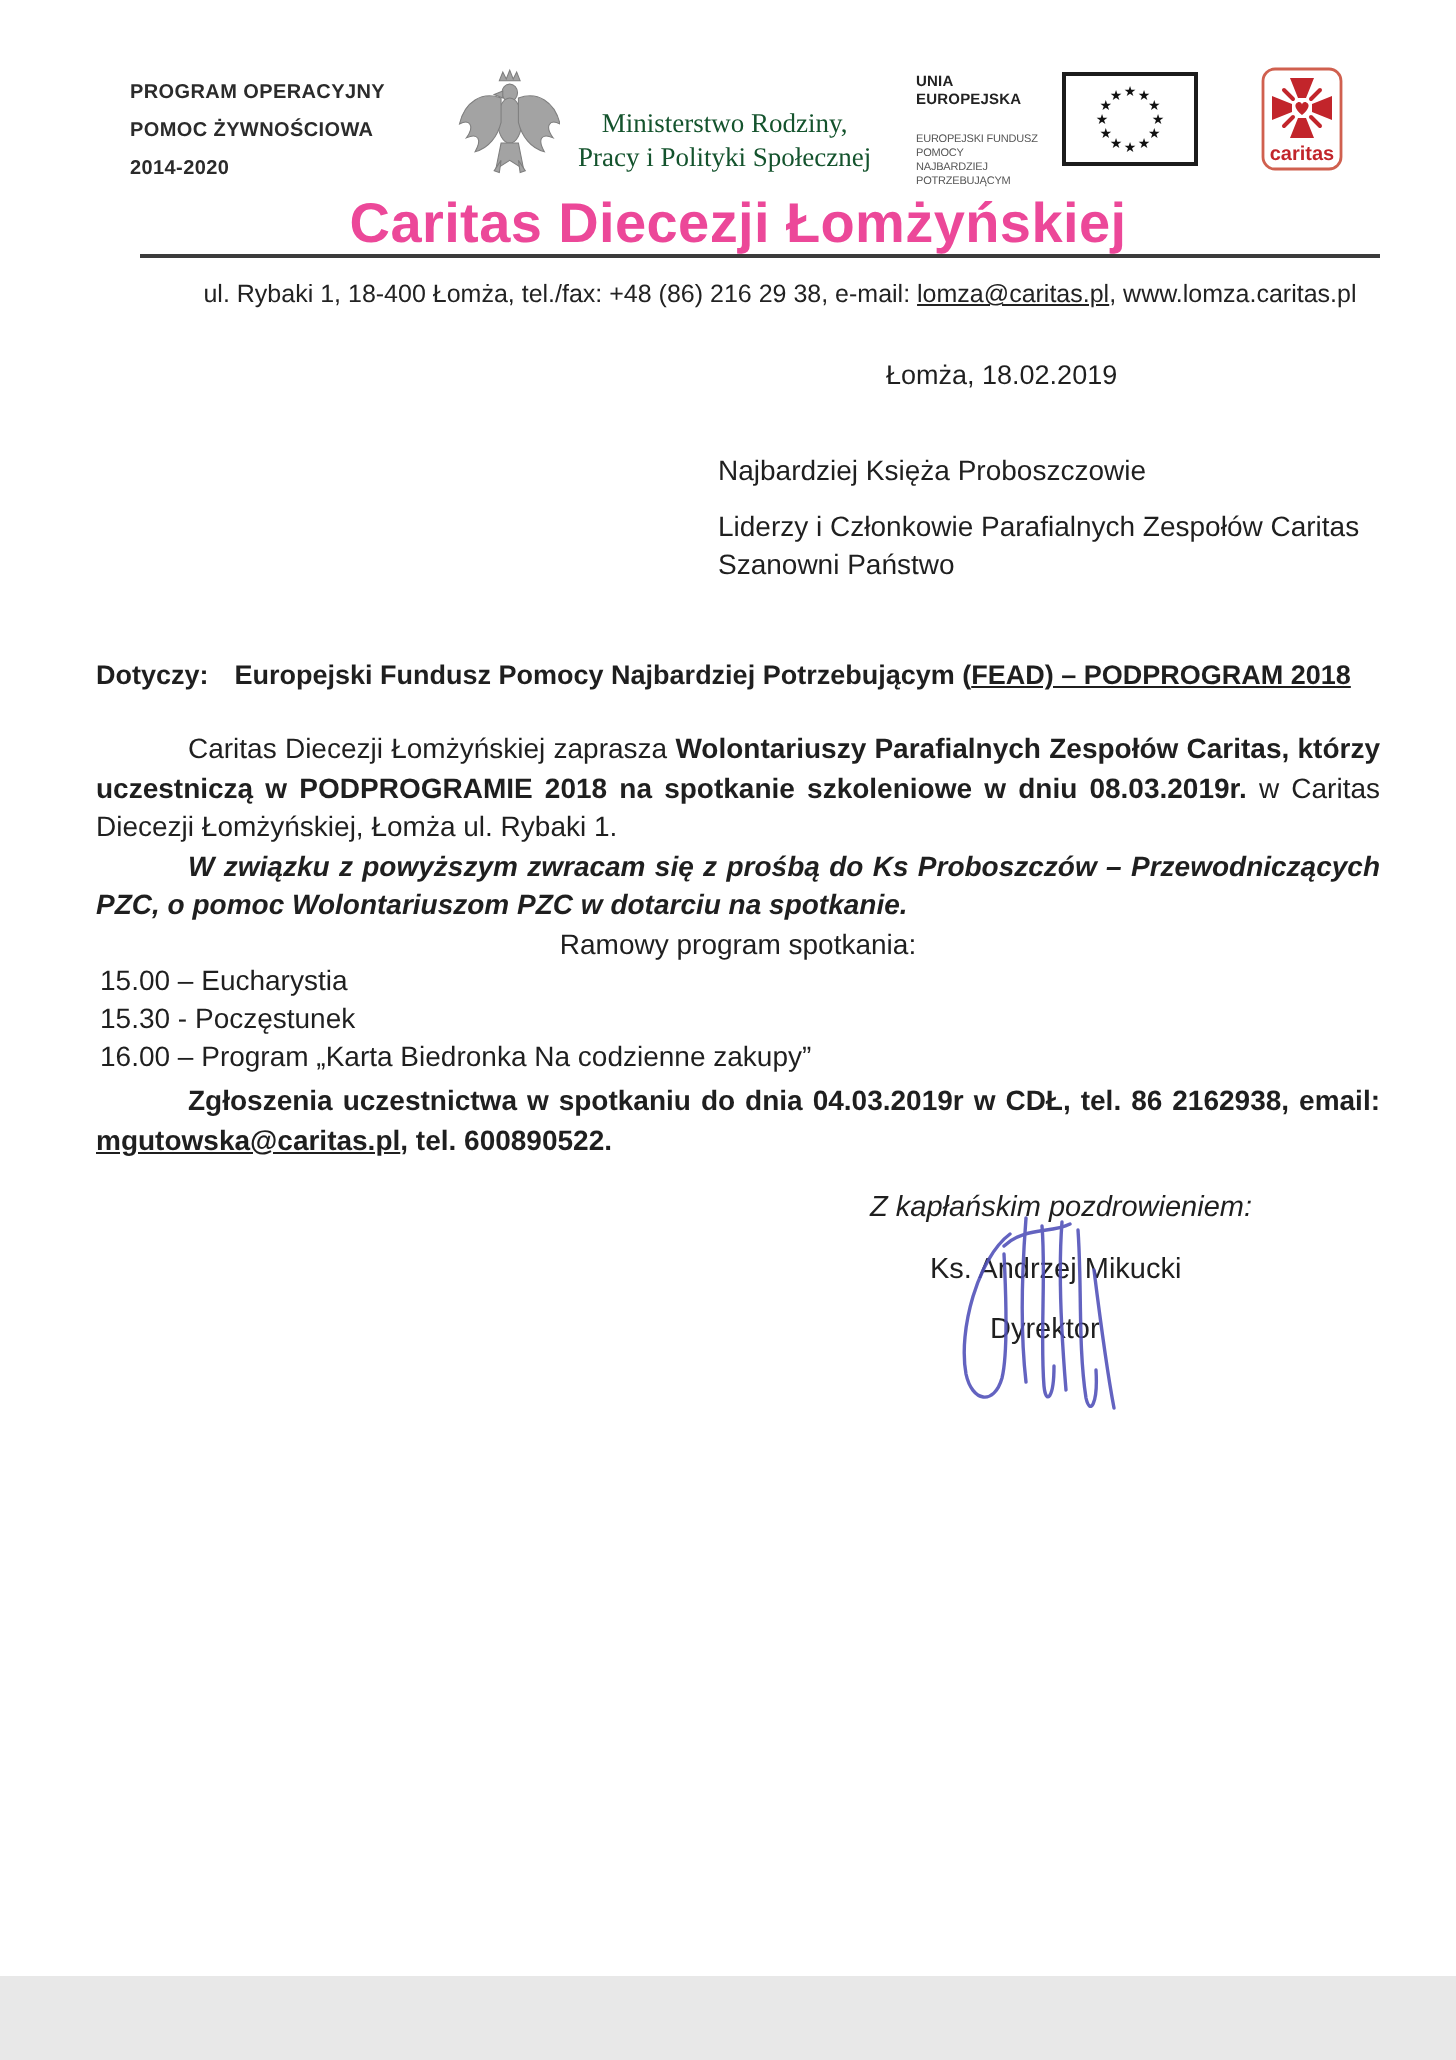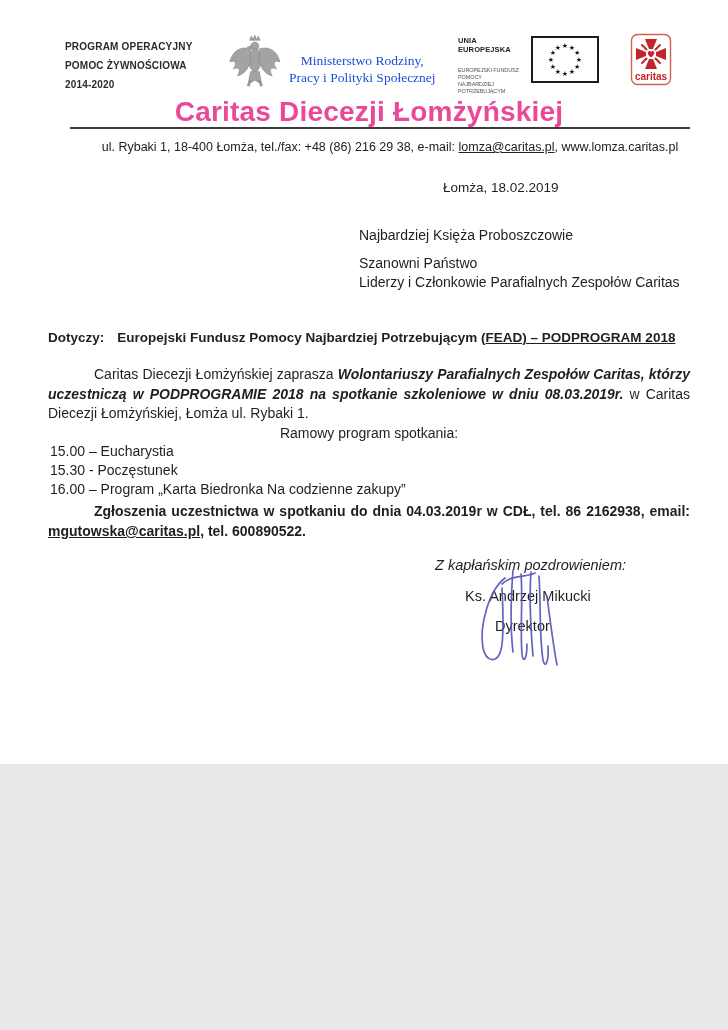--- a/index.html
+++ b/index.html
@@ -1,32 +1,32 @@
 <!DOCTYPE html>
 <html><head>
 <meta charset="utf-8">
 <style>
   html,body { margin:0; padding:0; background:#e8e8e8; }
   .page {
-    position:relative; width:728px; height:764px; margin:0 auto;
+    position:relative; width:728px; height:988px; margin:0 auto;
     background:#ffffff; box-sizing:border-box;
     padding:33px 38px 0 48px;
     font-family:"Liberation Sans", sans-serif;
     color:#1f1f1f; overflow:hidden;
   }
   
   .header { position:relative; height:62px; }
   .program-block {
     position:absolute; left:17px; top:4px;
     font-size:10px; font-weight:bold; line-height:19px; letter-spacing:.2px; color:#2b2b2b;
   }
   .ministry-block { position:absolute; left:180px; top:0; display:flex; align-items:center; gap:9px; }
   .ministry-text {
     font-family:"Liberation Serif", serif; font-size:13.5px; line-height:17px;
-    color:#1d4ed8; text-align:center; padding-top:10px;
+    color:#14532d; text-align:center; padding-top:10px;
   }
   .eu-block { position:absolute; left:410px; top:3px; display:flex; gap:7px; }
   .eu-text { width:66px; }
   .eu-name { font-size:7.5px; font-weight:bold; color:#222; letter-spacing:.1px; }
   .eu-fund { margin-top:13px; font-size:5.5px; line-height:7px; color:#555; letter-spacing:-.1px; }
   .eu-flag { display:block; }
   .caritas-logo { position:absolute; left:582px; top:0; }
   
   .org-title {
     margin-top:6px; text-align:center;
@@ -37,21 +37,21 @@
   .contact .u { text-decoration:underline; }
   
   .place-date { margin:26px 0 0 395px; font-size:13.5px; }
   .recipients { margin:31px 0 0 311px; font-size:14px; line-height:19px; }
   .recipients .r1 { margin-bottom:9px; }
   .subject { margin-top:38px; font-size:13.5px; font-weight:bold; white-space:nowrap; }
   .subject .subject-text { margin-left:13px;margin-top:16px; }
   .subject .u { text-decoration:underline; }
   .par { margin:20px 0 0 0; font-size:14px; line-height:19.5px; text-align:justify; text-indent:46px; }
   .par.p2 { margin-top:0; font-weight:bold; font-style:italic; }
-  .b { font-weight:bold;font-style:italic; }
+  .b { font-weight:bold; }
   .program-heading { margin-top:1px; text-align:center; font-size:14px; }
   .program-list { margin:1px 0 0 2px; padding:0; list-style:none; font-size:14px; line-height:19.3px; }
   .registration { margin-top:3px; font-size:14px; line-height:19.5px; font-weight:bold; text-align:justify; text-indent:46px; }
   .registration .u { text-decoration:underline; }
   
   .closing { position:relative; margin:16px 0 0 387px; font-size:14.5px; }
   .valediction { font-style:italic; }
   .sig-name { margin-top:15px; padding-left:30px; }
   .sig-role { margin-top:14px; padding-left:60px; }
   .signature { position:absolute; left:40px; top:11px; pointer-events:none; }
@@ -142,28 +142,29 @@
   </div>
 
   <div class="org-title">Caritas Diecezji Łomżyńskiej</div>
   <hr class="rule">
   <div class="contact"><span>ul. Rybaki 1, 18-400 Łomża, tel./fax: +48 (86) 216 29 38, e-mail: </span><span class="u">lomza@caritas.pl</span><span>, www.lomza.caritas.pl</span></div>
 
   <div class="place-date">Łomża, 18.02.2019</div>
 
   <div class="recipients">
     <div class="r1">Najbardziej Księża Proboszczowie</div>
+    <div>Liderzy i Członkowie Parafialnych Zespołów Caritas</div>
     <div>Szanowni Państwo</div>
-    <div>Liderzy i Członkowie Parafialnych Zespołów Caritas</div>
   </div>
 
   <div class="subject"><span>Dotyczy:</span><span class="subject-text">Europejski Fundusz Pomocy Najbardziej Potrzebującym (</span><span class="u">FEAD) – PODPROGRAM 2018</span></div>
 
   <p class="par"><span>Caritas Diecezji Łomżyńskiej zaprasza </span><span class="b">Wolontariuszy Parafialnych Zespołów Caritas, którzy uczestniczą w PODPROGRAMIE 2018 na spotkanie szkoleniowe w dniu 08.03.2019r.</span><span> w Caritas Diecezji Łomżyńskiej, Łomża ul. Rybaki 1.</span></p>
 
+  <p class="par p2">W związku z powyższym zwracam się z prośbą do Ks Proboszczów – Przewodniczących PZC, o pomoc Wolontariuszom PZC w dotarciu na spotkanie.</p>
 
   <div class="program-heading">Ramowy program spotkania:</div>
   <ul class="program-list">
     <li>15.00 – Eucharystia</li>
     <li>15.30 - Poczęstunek</li>
     <li>16.00 – Program „Karta Biedronka Na codzienne zakupy”</li>
   </ul>
 
   <p class="registration"><span>Zgłoszenia uczestnictwa w spotkaniu do dnia 04.03.2019r w CDŁ, tel. 86 2162938, email: </span><span class="u">mgutowska@caritas.pl</span><span>, tel. 600890522.</span></p>
 

